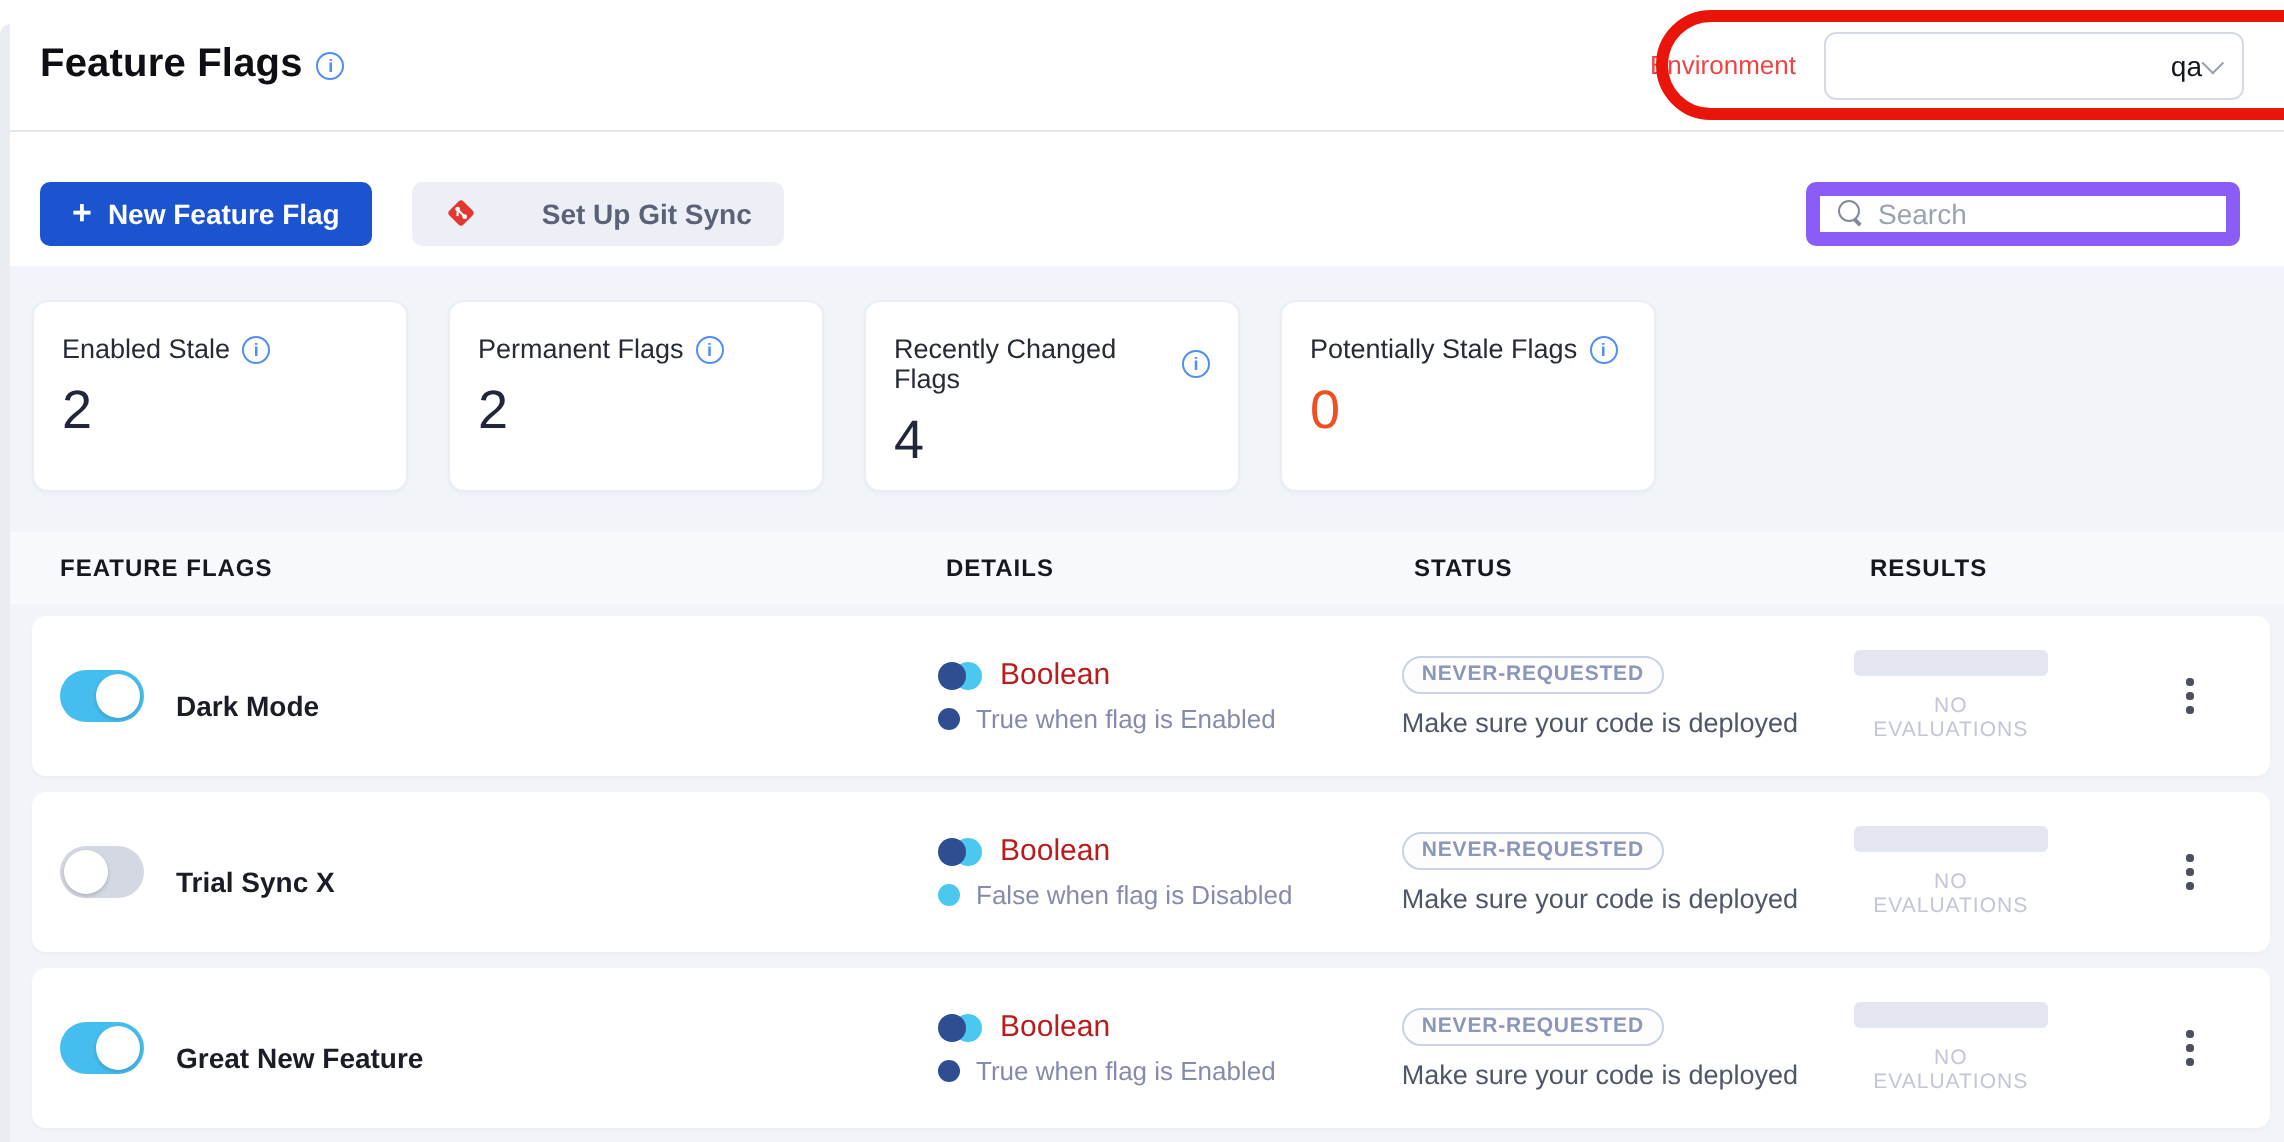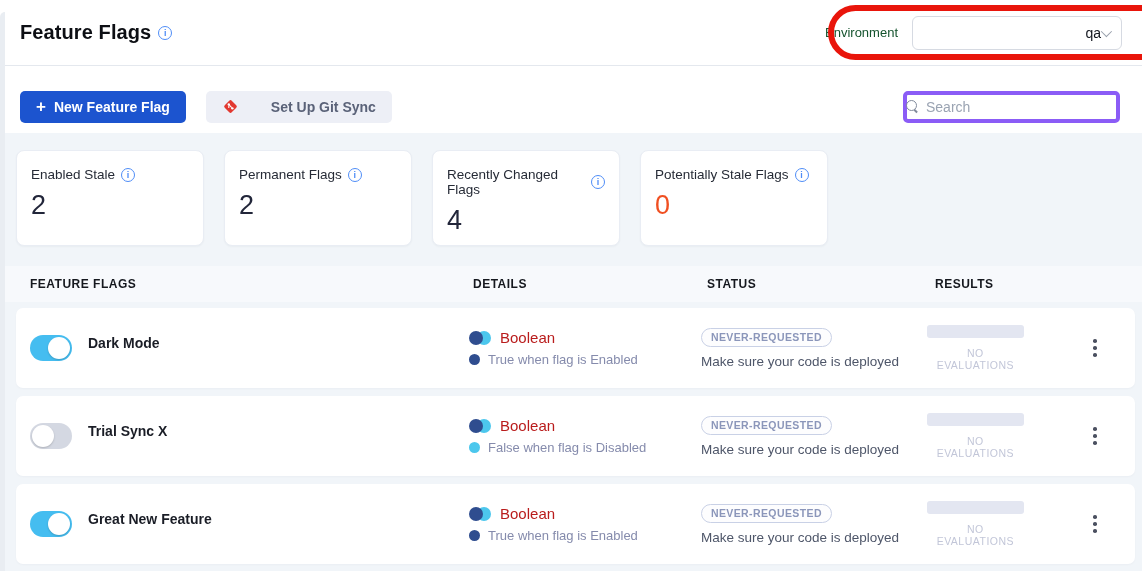--- a/index.html
+++ b/index.html
@@ -16,21 +16,21 @@
             background:#fff; border-bottom:1px solid #e4e8ee;
             display:flex; align-items:center; justify-content:space-between;
             padding:0 22px 0 15px; border-top-left-radius:8px; }
   .title-wrap { display:flex; align-items:center; gap:7px; }
   .page-title { font-size:20px; font-weight:700; color:#0d0f14; letter-spacing:.1px; }
   .info-icon { width:14px; height:14px; border:1.4px solid #4f8df7; border-radius:50%;
                color:#4f8df7; display:inline-flex; align-items:center; justify-content:center;
                font-size:9px; font-weight:700; flex:0 0 auto; }
   .info-icon::after { content:"i"; }
   .env-group { display:flex; align-items:center; gap:14px; margin-right:-2px; }
-  .env-label { font-size:13px; color:#14532d;margin-left:30px; }
+  .env-label { font-size:13px; color:#ef4444;margin-left:30px; }
   .env-select { width:210px; height:34px; border:1px solid #d6dae2; border-radius:6px;
                 background:#fff; display:flex; align-items:center; justify-content:flex-end;
                 padding:0 12px; cursor:pointer; }
   .env-value { font-size:14px; color:#14171f; }
   .chevron-down { width:8px; height:8px; border-right:1.6px solid #98a0ac;
                   border-bottom:1.6px solid #98a0ac; transform:rotate(45deg) translateY(-2px); }
 
   
   .annotation { position:absolute; left:828px; top:5px; width:350px; height:55px;
                 border:6px solid #e9150b; border-radius:30px; z-index:50;
@@ -38,23 +38,23 @@
 
   
   .toolbar { position:absolute; left:5px; top:67px; width:1137px; height:79px; background:#fff;
              display:flex; align-items:center; padding:0 22px 0 15px; }
   .btn { height:32px; border:none; border-radius:5px; display:inline-flex; align-items:center;
          gap:8px; font-family:"Liberation Sans",sans-serif; font-size:14px; font-weight:700;
          padding:0 16px; cursor:pointer; }
   .btn-primary { background:#1c54cf; color:#fff; }
   .plus-icon::before { content:"+"; font-size:17px; font-weight:700; line-height:1; }
   .btn-secondary { background:#edeff6; color:#5a6278; margin-left:20px;gap:32px; }
-  .search-box { margin-left:auto; width:217px; height:32px; border:4px solid #8b5cf6;
+  .search-box { margin-left:auto; width:217px; height:32px; border:7px solid #8b5cf6;
                 border-radius:5px; background:#fff; display:flex; align-items:center;
-                padding:0 9px; gap:7px;justify-content:flex-end; }
+                padding:0 9px; gap:7px; }
   .search-icon { position:relative; width:13px; height:13px; flex:0 0 auto; }
   .search-icon::before { content:""; position:absolute; left:0; top:0; width:9px; height:9px;
                          border:1.6px solid #828b9c; border-radius:50%; }
   .search-icon::after { content:""; position:absolute; left:9px; top:9px; width:4px; height:1.7px;
                         background:#828b9c; transform:rotate(45deg); transform-origin:0 0; }
   .search-input { border:none; outline:none; flex:1; font-size:14px; color:#2b2f38;
                   font-family:"Liberation Sans",sans-serif; background:transparent; }
   .search-input::placeholder { color:#9aa3b2; }
 
   
@@ -74,21 +74,21 @@
   .table-header { position:absolute; left:0; top:133px; width:1137px; height:36px;
                   background:#f7f9fc; display:flex; align-items:center; padding-left:25px; }
   .th { font-size:12px; font-weight:700; color:#15181e; letter-spacing:.5px; }
   .th-flag { width:443px; } .th-details { width:234px; } .th-status { width:228px; }
 
   
   .rows { position:absolute; left:11px; top:175px; width:1119px; }
   .flag-row { height:80px; background:#fff; border-radius:7px; margin-bottom:8px;
               display:flex; align-items:center; padding:0 30px 0 14px;
               box-shadow:0 1px 2px rgba(30,41,59,.03); }
-  .col-flag { width:443px; display:flex; align-items:flex-start; gap:16px; }
+  .col-flag { width:443px; display:flex; align-items:flex-end; gap:16px; }
   .col-details { width:234px; } .col-status { width:228px; } .col-results { width:160px; }
   .col-menu { margin-left:auto; }
 
   .toggle { position:relative; width:42px; height:26px; border-radius:13px; cursor:pointer;
             flex:0 0 auto; }
   .toggle.on { background:#45bdf0; }
   .toggle.off { background:#d4d8e2; }
   .toggle .knob { position:absolute; top:2px; width:22px; height:22px; background:#fff;
                   border-radius:50%; box-shadow:0 1px 2px rgba(0,0,0,.18); }
   .toggle.on .knob { right:2px; }

